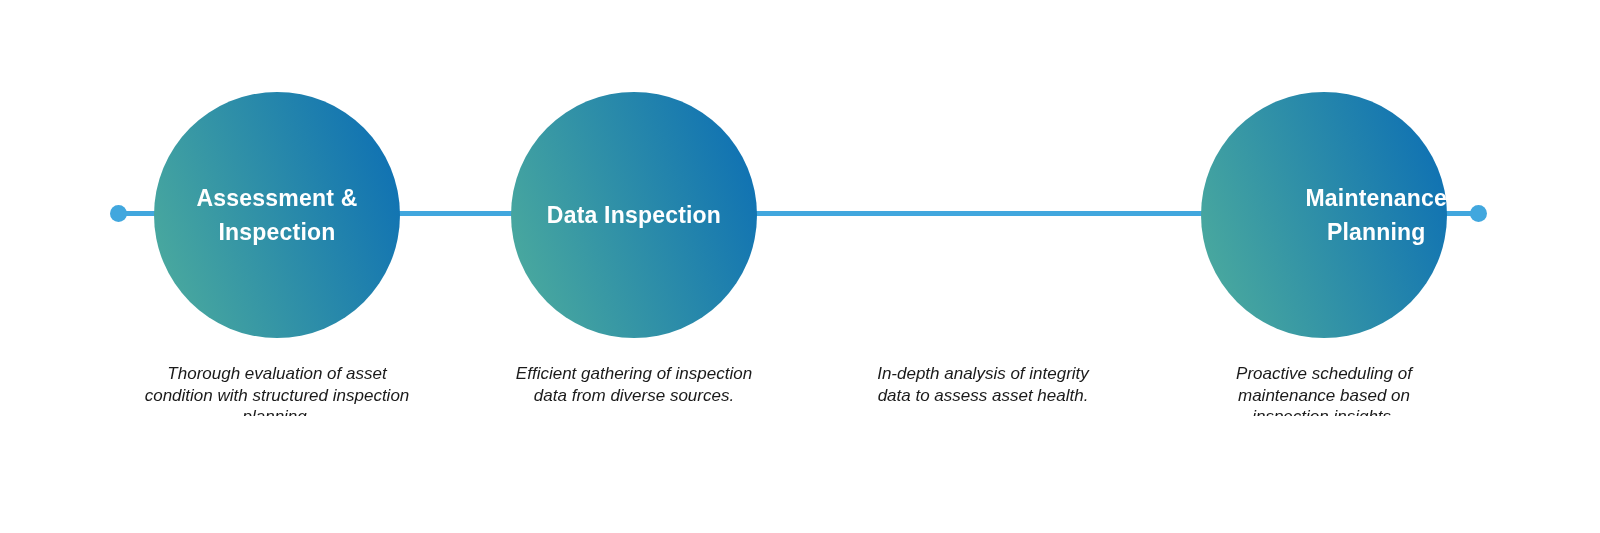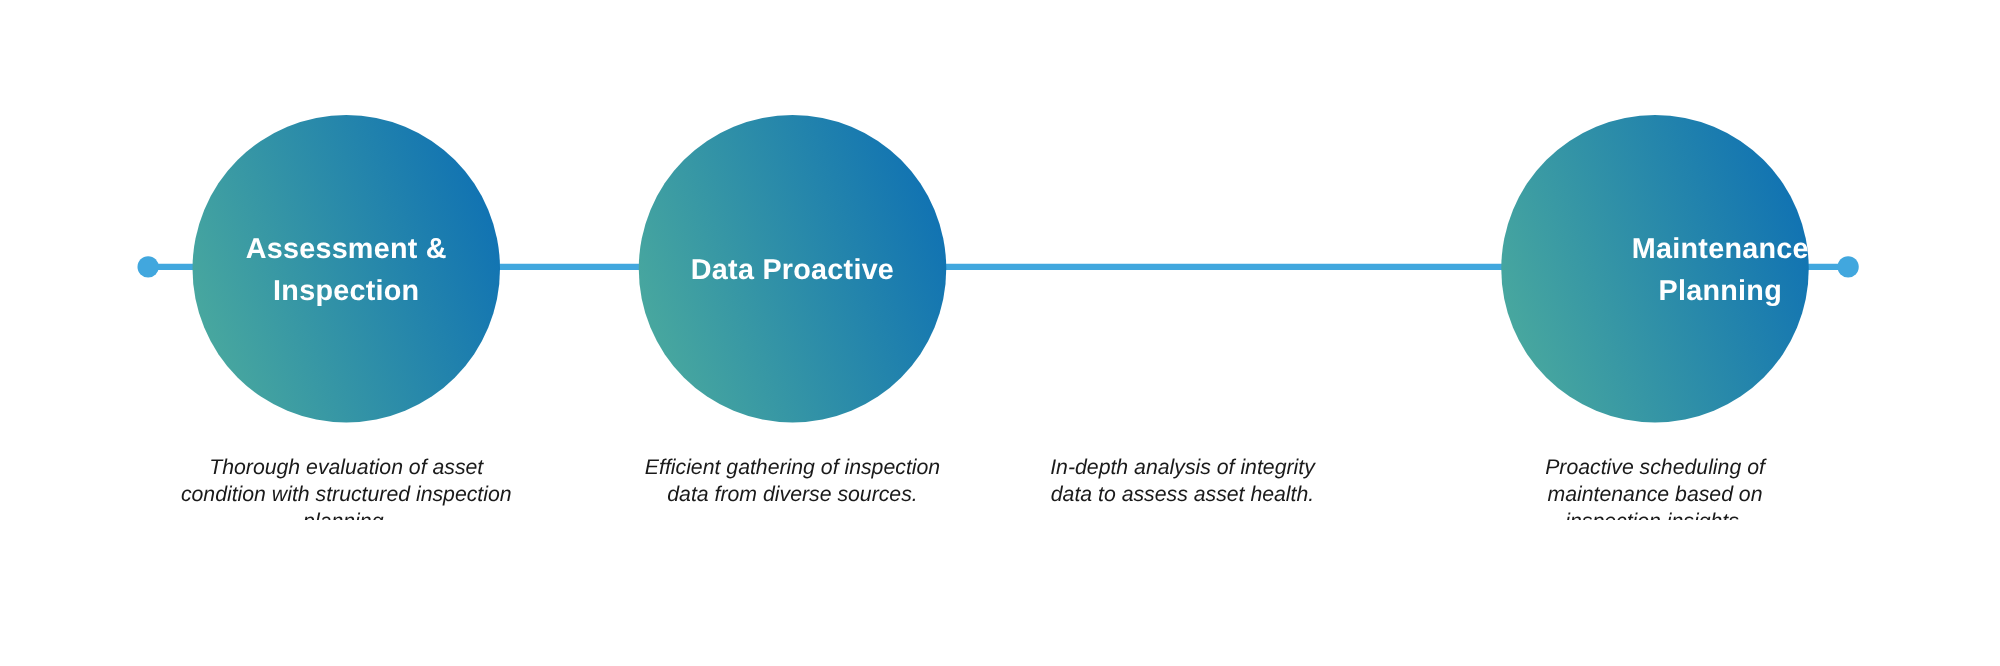--- a/index.html
+++ b/index.html
@@ -70,38 +70,38 @@
     width: 340px;
     text-align: center;
     color: var(--desc);
     font-size: 17px;
     line-height: 21.5px;
     white-space: pre-line;
     font-style: italic;
   }
   .desc-1 { left: 107px; }
   .desc-2 { left: 464px; text-align: center; }
-  .desc-3 { left: 776px; }
+  .desc-3 { left: 813px; }
   .desc-4 { left: 1154px; }
 </style>
 </head>
 <body>
 
 <div class="canvas">
 
   <div class="connector-line"></div>
   <div class="timeline-dot start"></div>
   <div class="timeline-dot end"></div>
 
   <div class="step-circle circle-1">
     <div class="step-title">Assessment &amp;
 Inspection</div>
   </div>
   <div class="step-circle circle-2">
-    <div class="step-title">Data Proactive</div>
+    <div class="step-title">Data Inspection</div>
   </div>
   <div class="step-circle circle-4">
     <div class="step-title">Maintenance
 Planning</div>
   </div>
 
   <div class="step-desc desc-1">Thorough evaluation of asset
 condition with structured inspection
 planning.</div>
   <div class="step-desc desc-2">Efficient gathering of inspection

